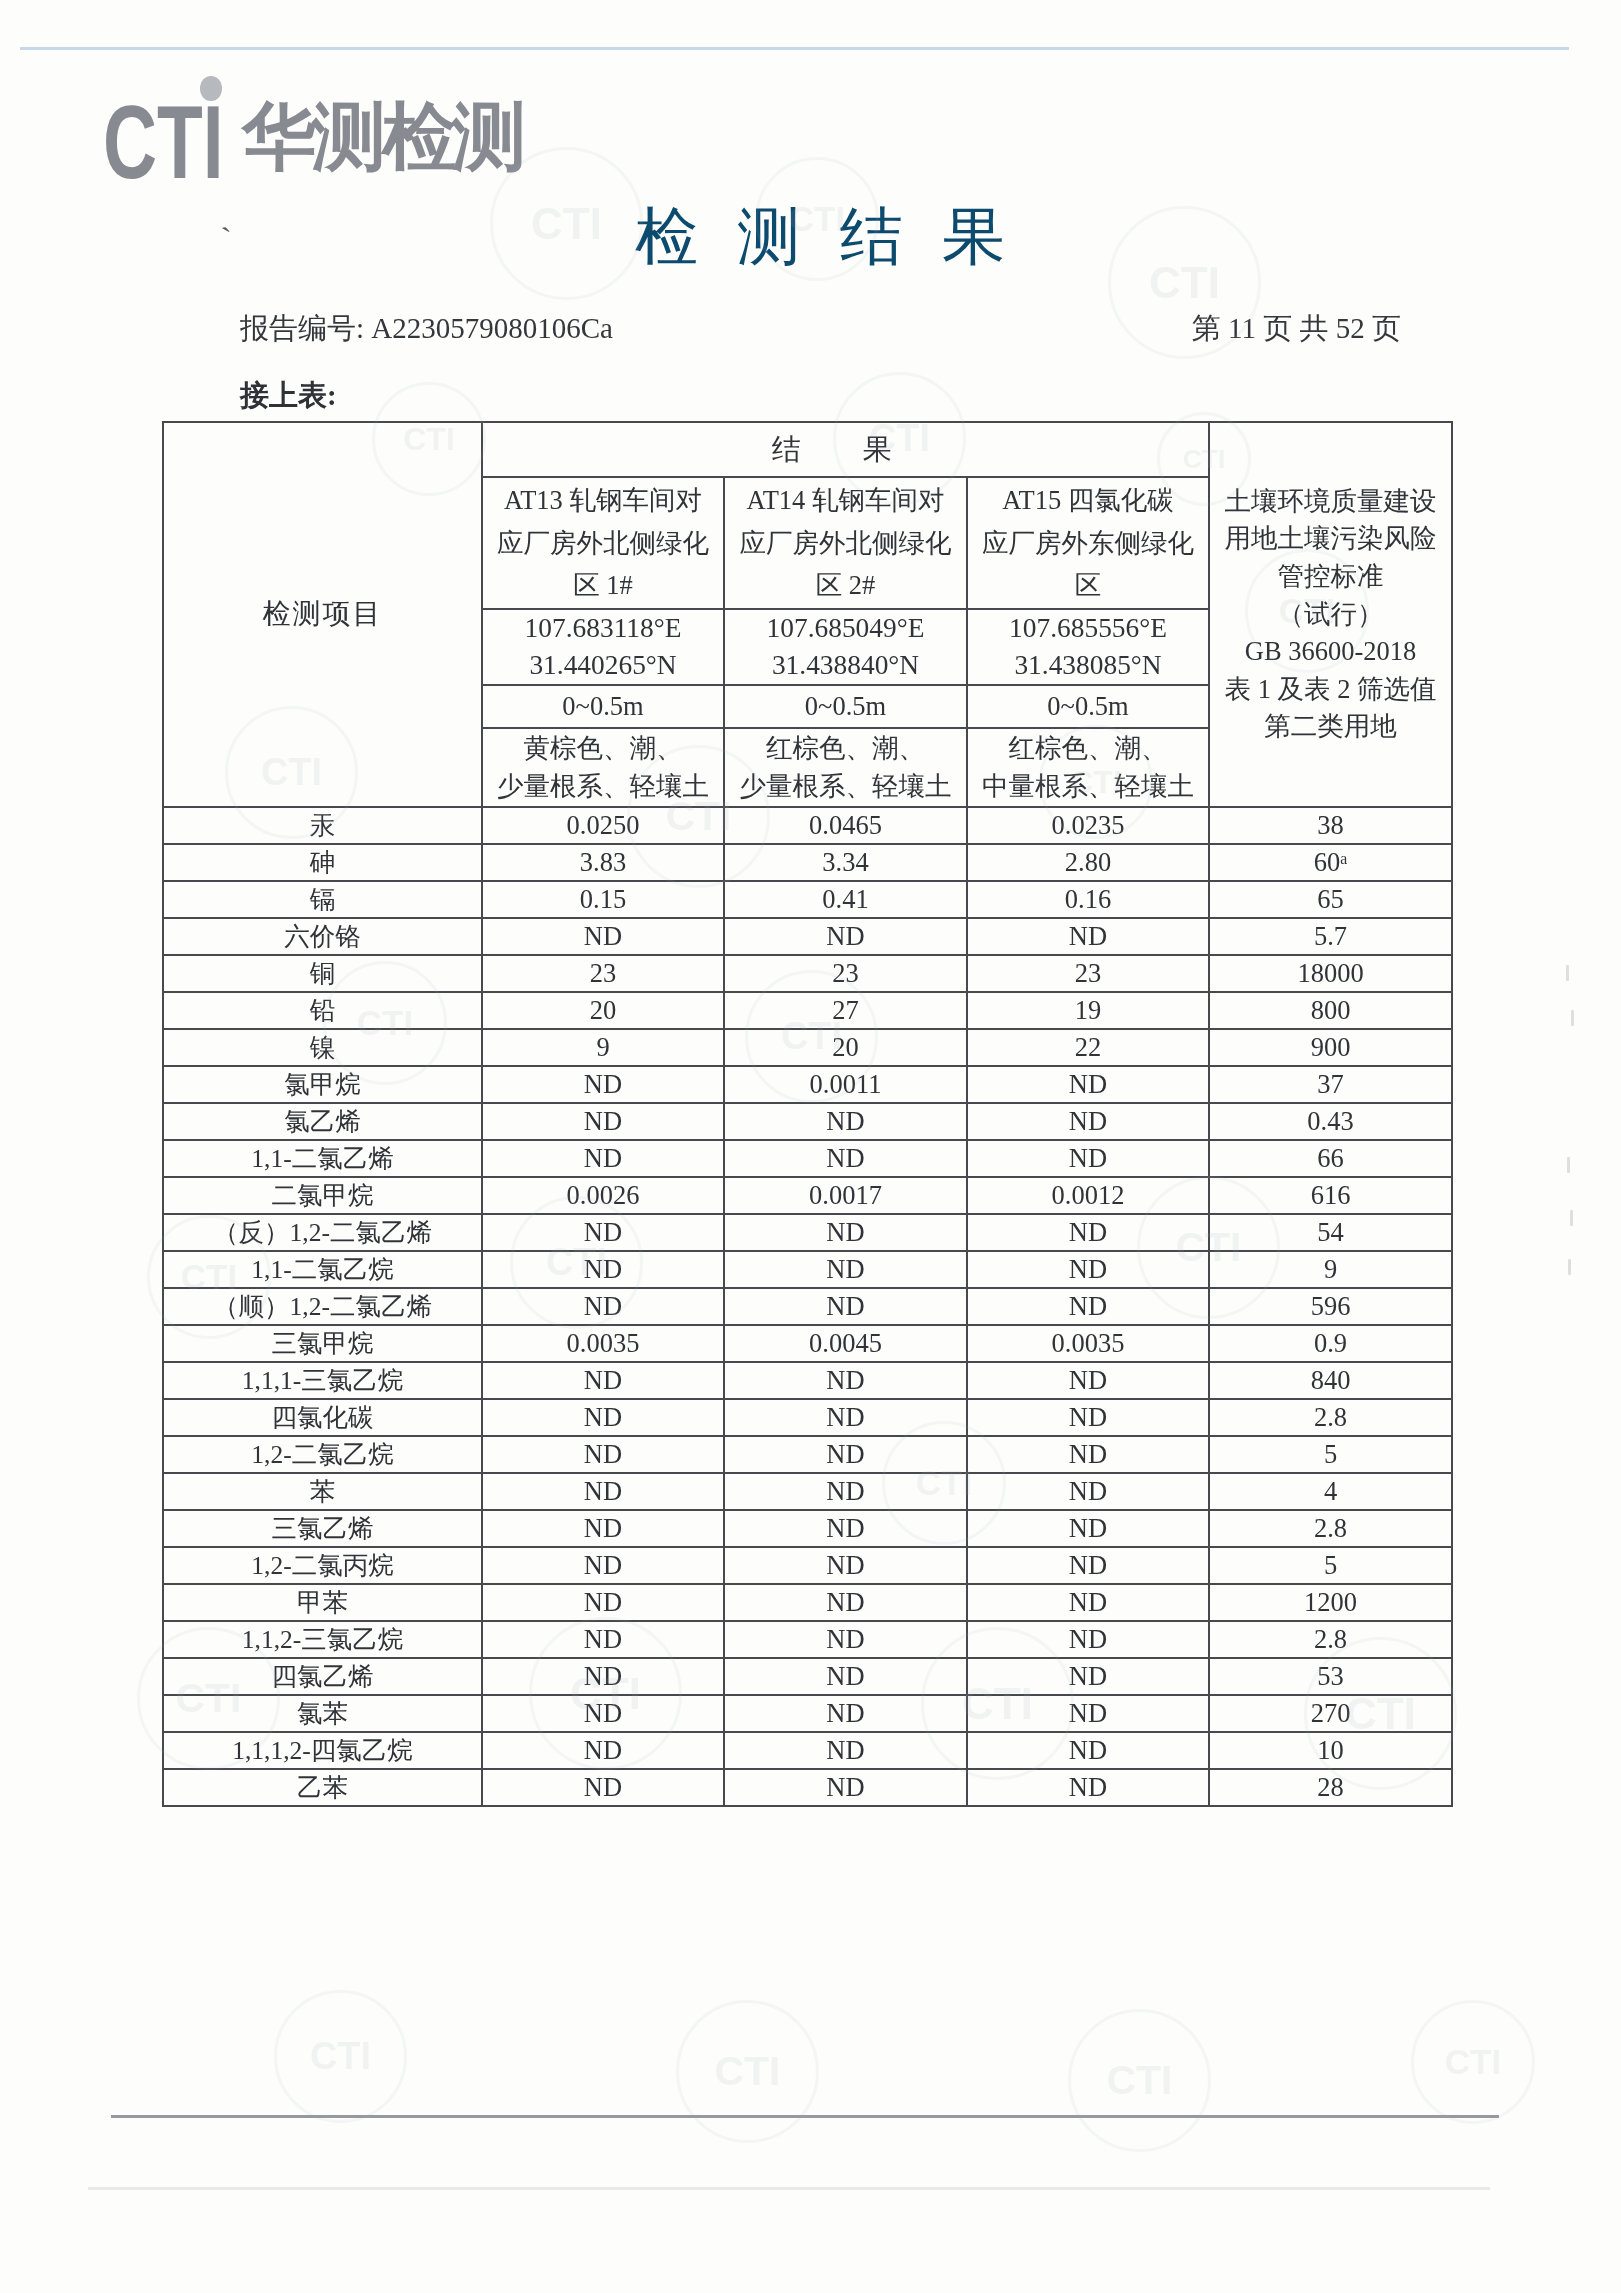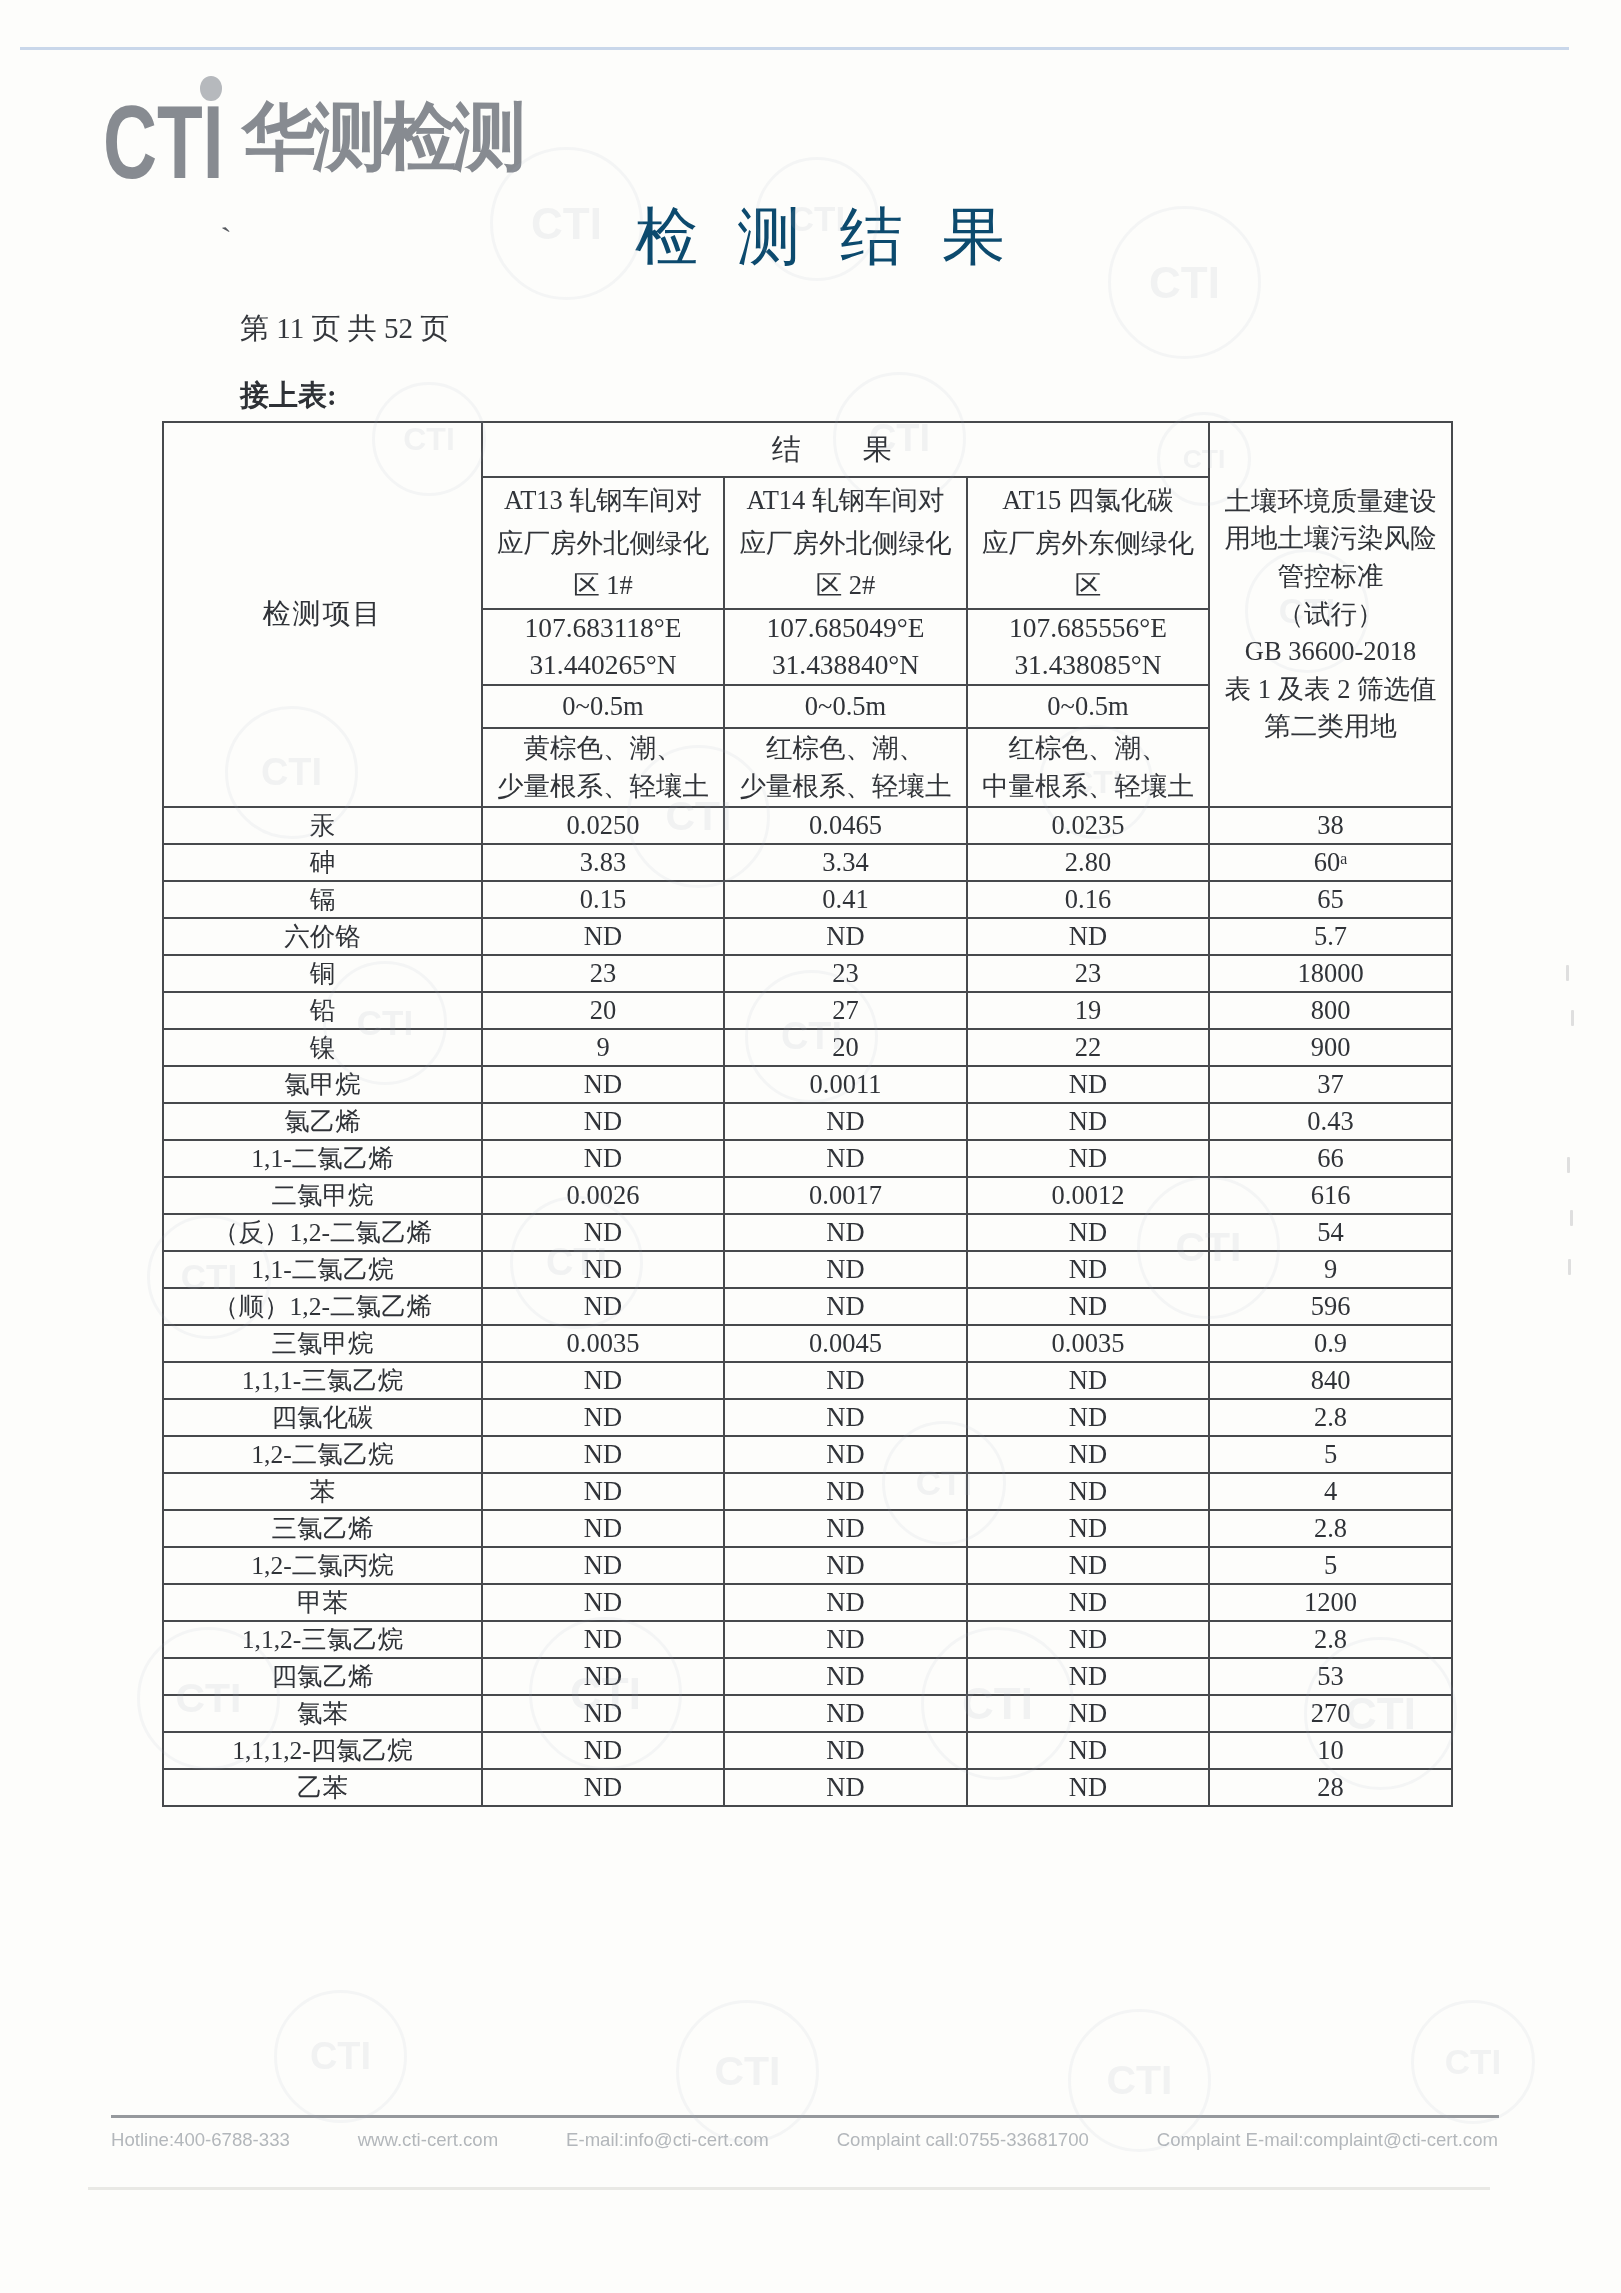--- a/index.html
+++ b/index.html
@@ -86,20 +86,21 @@
   <div class="logo">
     <span class="logo-cti">CTI</span>
     <span class="logo-dot"></span>
     <span class="logo-name">华测检测</span>
   </div>
   <span class="tick-mark">`</span>
 
   <div class="title">检 测 结 果</div>
 
   <div class="meta-row">
+    <span><span>报告编号:</span>&nbsp;<span>A2230579080106Ca</span></span>
     <span>第 11 页 共 52 页</span>
   </div>
 
   <div class="continued">接上表:</div>
 
   <table class="report-table">
     <colgroup>
       <col class="c0">
         <col class="c1">
         <col class="c2">
@@ -338,27 +339,20 @@
           <td class="item-cell">乙苯</td>
           <td>ND</td>
           <td>ND</td>
           <td>ND</td>
           <td>28</td>
         </tr>
       </tbody>
   </table>
 
   <div class="footer-rule"></div>
-  <div class="footer-row">
-    <span>Hotline:400-6788-333</span>
-    <span>www.cti-cert.com</span>
-    <span>E-mail:info@cti-cert.com</span>
-    <span>Complaint call:0755-33681700</span>
-    <span>Complaint E-mail:complaint@cti-cert.com</span>
-  </div>
   <div class="footer-faint-line"></div>
 
 <div class="watermark" style="left: 490px; top: 147px; width: 147px; height: 147px; font-size: 44px;">CTI</div>
     <div class="watermark" style="left: 755px; top: 157px; width: 118px; height: 118px; font-size: 35px;">CTI</div>
     <div class="watermark" style="left: 1108px; top: 206px; width: 147px; height: 147px; font-size: 44px;">CTI</div>
     <div class="watermark" style="left: 372px; top: 382px; width: 108px; height: 108px; font-size: 32px;">CTI</div>
     <div class="watermark" style="left: 833px; top: 372px; width: 127px; height: 127px; font-size: 38px;">CTI</div>
     <div class="watermark" style="left: 1245px; top: 549px; width: 118px; height: 118px; font-size: 35px;">CTI</div>
     <div class="watermark" style="left: 225px; top: 706px; width: 127px; height: 127px; font-size: 38px;">CTI</div>
     <div class="watermark" style="left: 627px; top: 745px; width: 137px; height: 137px; font-size: 41px;">CTI</div>

